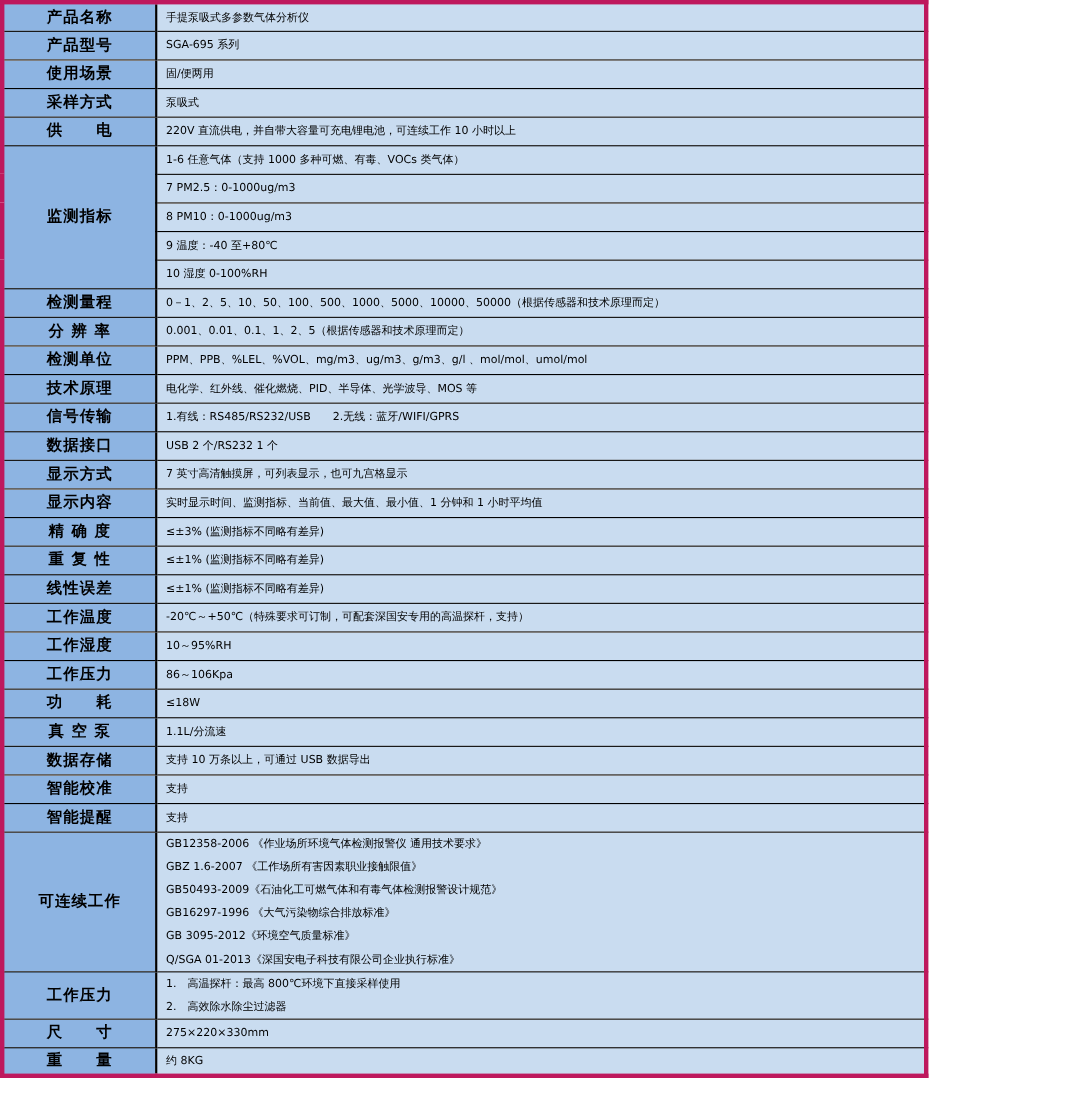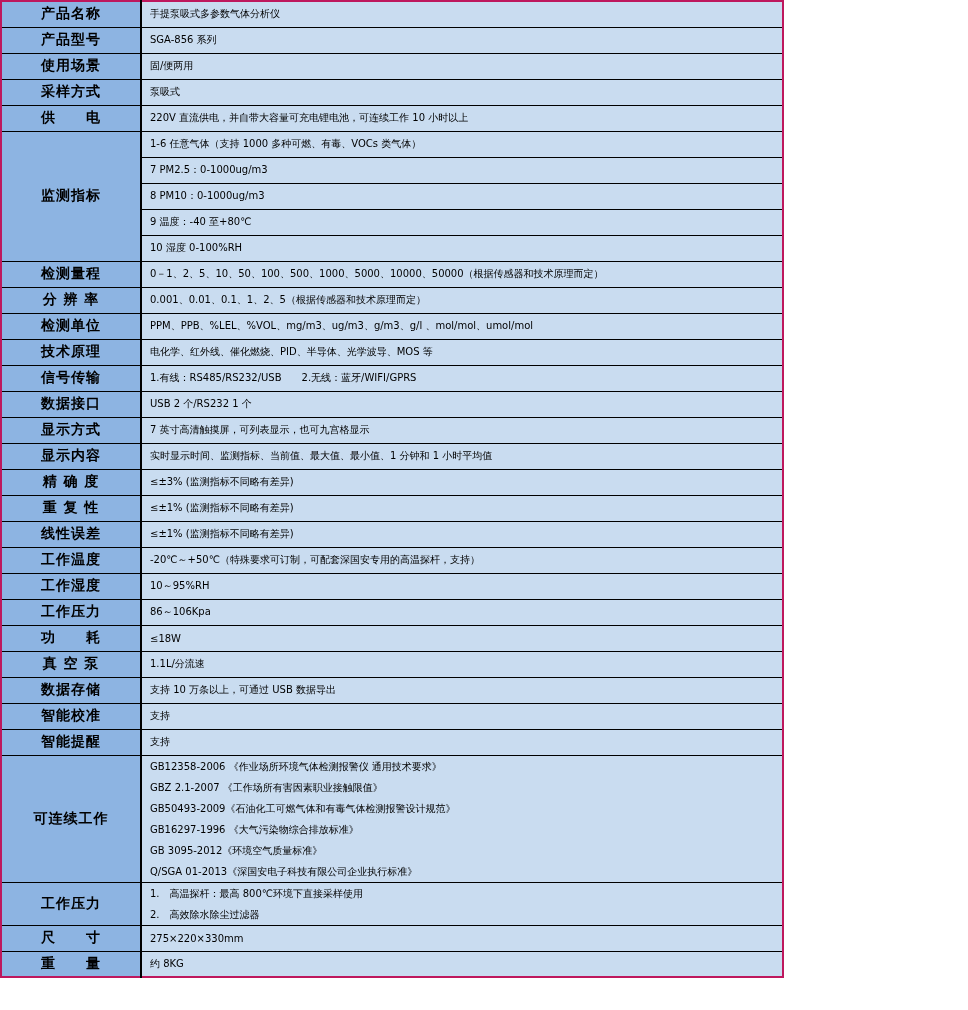--- a/index.html
+++ b/index.html
@@ -2,24 +2,24 @@
 <html lang="zh"><head>
 <meta charset="utf-8">
 <style>
   html,body{margin:0;padding:0;background:#ffffff;}
   body{
     width:968px;height:1010px;overflow:hidden;
     font-family:"DejaVu Sans","Liberation Sans",sans-serif;
     color:#000;
   }
   table.spec{
-    width:784px;
+    width:844px;
     border-collapse:collapse;
     table-layout:fixed;
-    border:2px solid #be185d;
+    border:4px solid #be185d;
   }
   col.c-label{width:140px;}
   td{
     border:1px solid #000;
     vertical-align:middle;
     overflow:hidden;
     white-space:nowrap;
   }
   td.lbl{
     background:#8db4e2;
@@ -48,21 +48,21 @@
       <col class="c-label">
       <col class="c-value">
     </colgroup>
   <tbody>
     <tr class="r">
       <td class="lbl">产品名称</td>
       <td class="val">手提泵吸式多参数气体分析仪</td>
     </tr>
     <tr class="r">
       <td class="lbl">产品型号</td>
-      <td class="val">SGA-856 系列</td>
+      <td class="val">SGA-695 系列</td>
     </tr>
     <tr class="r">
       <td class="lbl">使用场景</td>
       <td class="val">固/便两用</td>
     </tr>
     <tr class="r">
       <td class="lbl">采样方式</td>
       <td class="val">泵吸式</td>
     </tr>
     <tr class="r">
@@ -161,21 +161,21 @@
     </tr>
     <tr class="r">
       <td class="lbl">智能提醒</td>
       <td class="val">支持</td>
     </tr>
 
     <tr class="r-ref">
       <td class="lbl">可连续工作</td>
       <td class="val multi">
         <div>GB12358-2006 《作业场所环境气体检测报警仪 通用技术要求》</div>
-        <div>GBZ 2.1-2007 《工作场所有害因素职业接触限值》</div>
+        <div>GBZ 1.6-2007 《工作场所有害因素职业接触限值》</div>
         <div>GB50493-2009《石油化工可燃气体和有毒气体检测报警设计规范》</div>
         <div>GB16297-1996 《大气污染物综合排放标准》</div>
         <div>GB 3095-2012《环境空气质量标准》</div>
         <div>Q/SGA 01-2013《深国安电子科技有限公司企业执行标准》</div>
       </td>
     </tr>
 
     <tr class="r-opt">
       <td class="lbl">工作压力</td>
       <td class="val multi">

